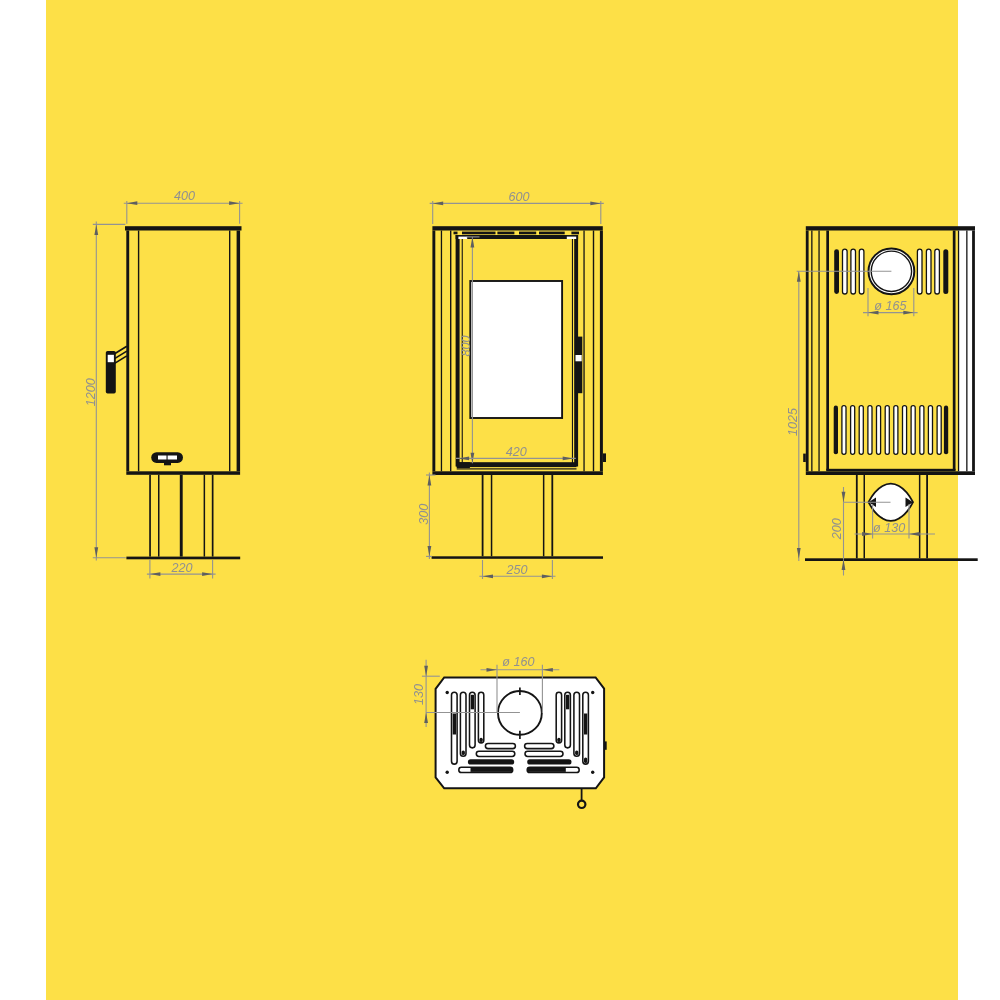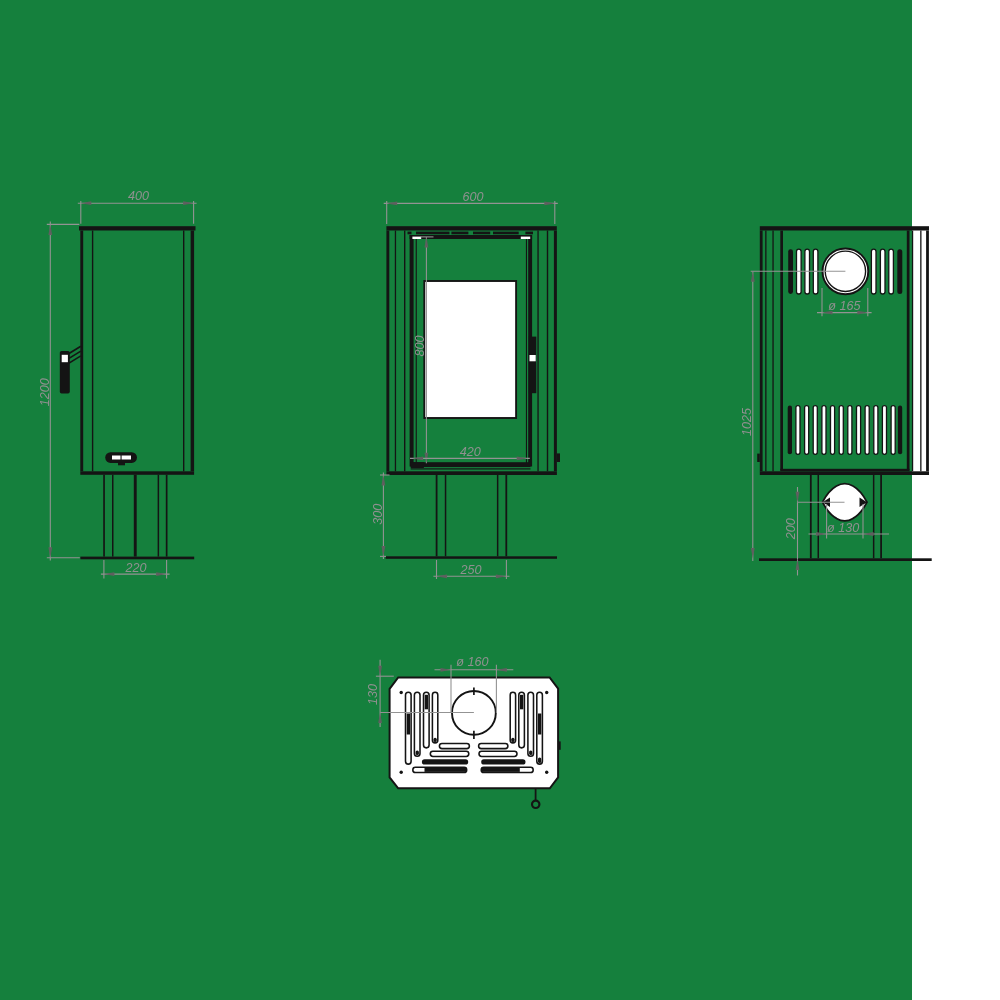--- a/index.html
+++ b/index.html
@@ -1,16 +1,16 @@
 <!DOCTYPE html>
 <html><head>
 <meta charset="utf-8">
 <style>
   html,body{margin:0;padding:0;background:#ffffff;}
-  .wrap{width:912px;height:1000px;position:relative;background:#15803d;}
+  .wrap{width:912px;height:1000px;position:relative;background:#fde047;margin-left:46px;}
   svg{display:block;}
   text{font-family:"Liberation Sans", sans-serif;font-style:italic;fill:#909090;}
 </style>
 </head>
 <body>
 <div class="wrap">
 <svg width="1000" height="1000" viewBox="0 0 1000 1000">
 
 <g id="side-view">
 

